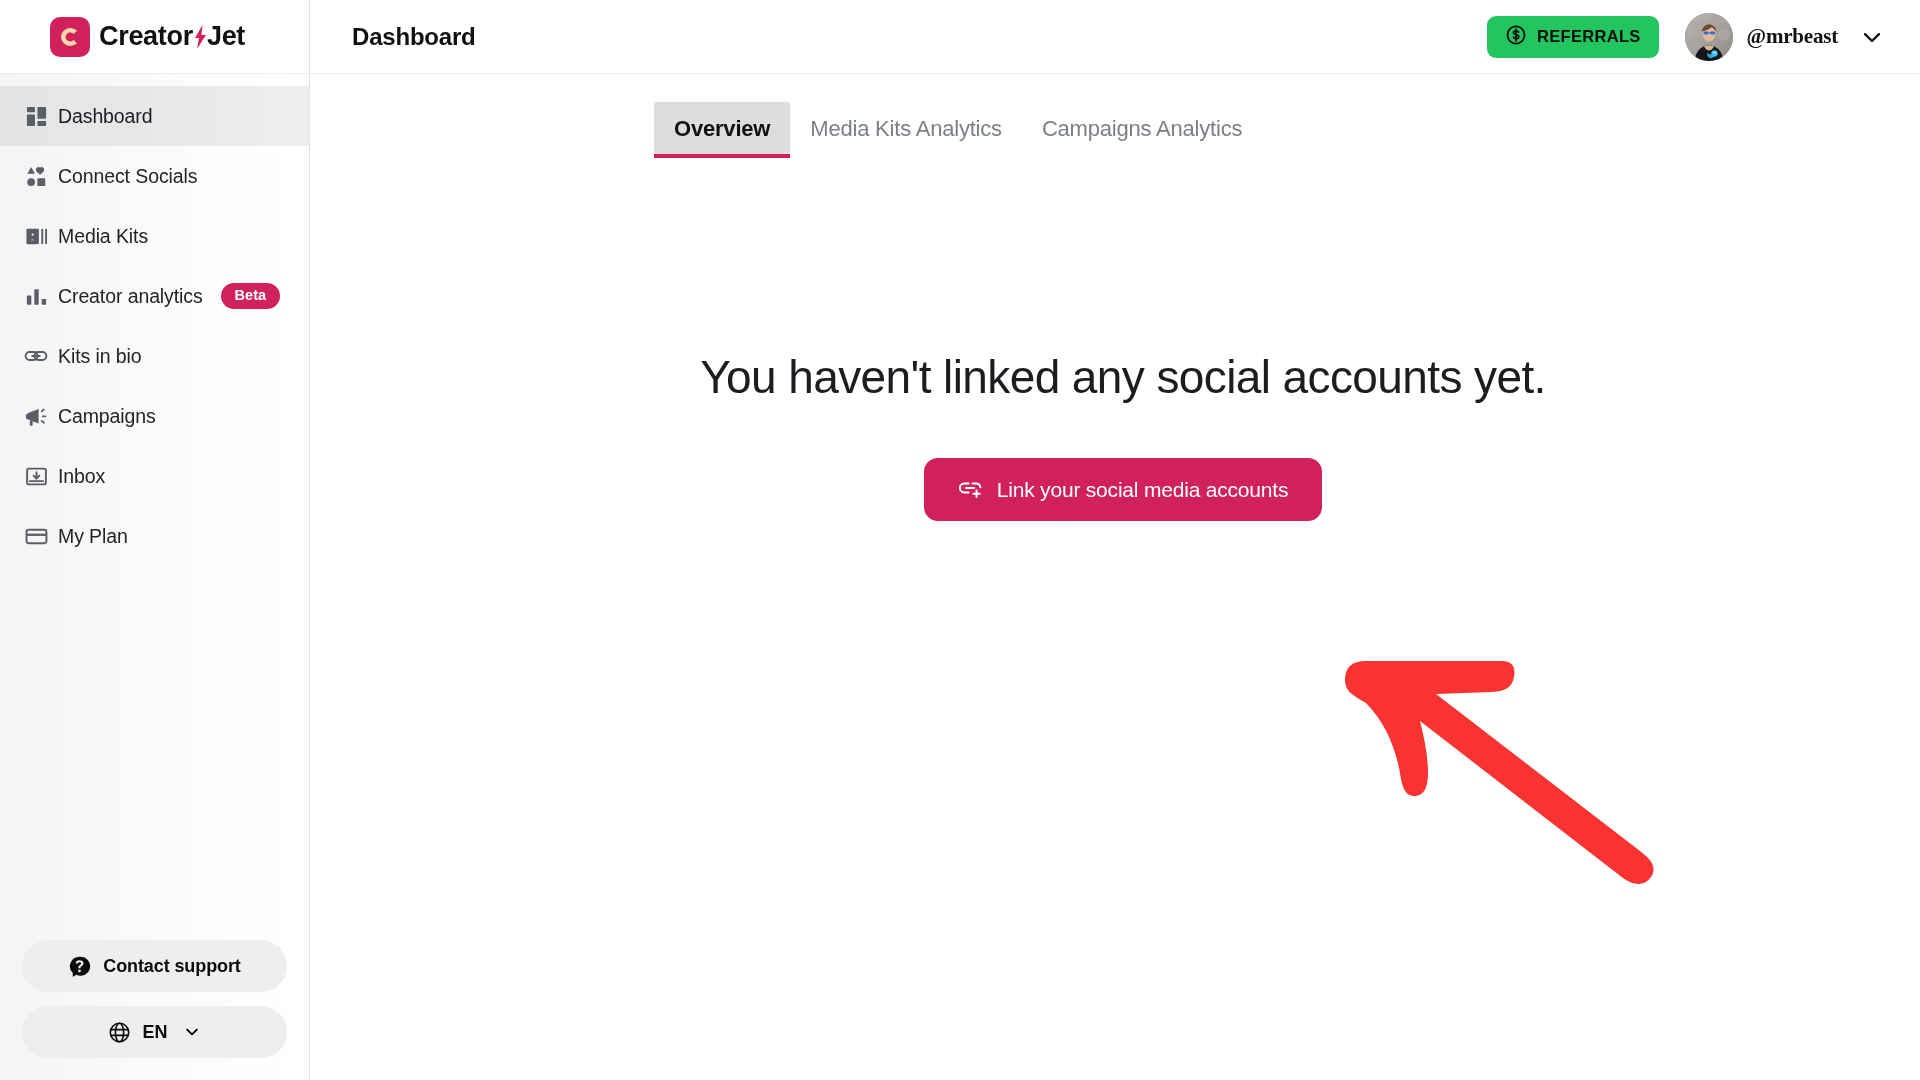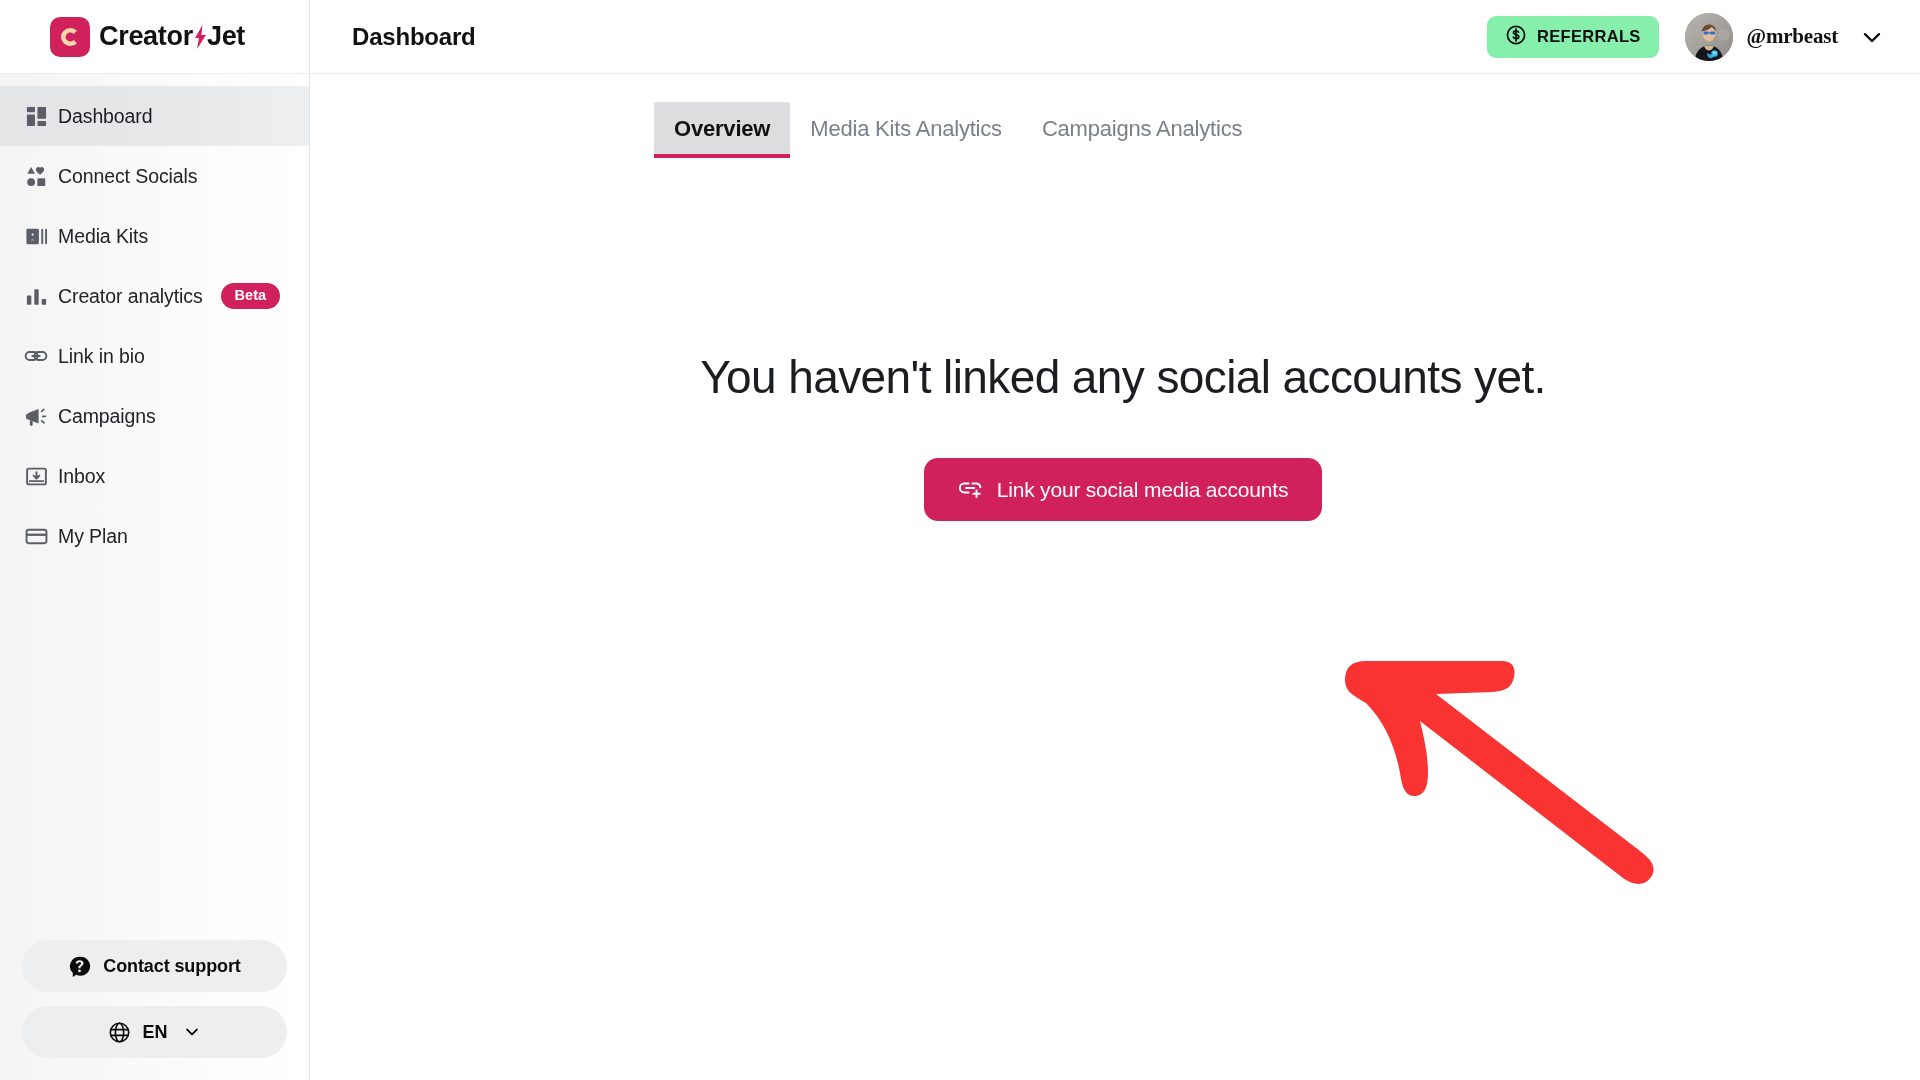--- a/index.html
+++ b/index.html
@@ -81,21 +81,21 @@
   #main { flex: 1 1 auto; height: 1080px; display: flex; flex-direction: column; background:#fff; }
   #topbar {
     height: 74px; flex: 0 0 74px;
     border-bottom: 1px solid #ececee;
     display: flex; align-items: center;
     padding: 0 36px 0 42px;
   }
   #page-title { font-size: 24px; font-weight: 700; color: #111114; letter-spacing: -0.2px; }
   #topbar-right { margin-left: auto; display: flex; align-items: center; }
   #referrals-btn {
-    background: #86efac; border-radius: 9px;
+    background: #22c55e; border-radius: 9px;
     height: 42px; padding: 0 18px;
     display: flex; align-items: center; cursor: pointer;
   }
   #referrals-btn .txt {
     font-size: 16.5px; font-weight: 700; color: #0b0c0e;
     letter-spacing: 0.3px; margin-left: 10px;
   }
   #user-chip { display: flex; align-items: center; margin-left: 26px; cursor: pointer; font-family: Liberation Serif, serif; }
   .avatar {
     width: 48px; height: 48px; border-radius: 50%;
@@ -231,21 +231,21 @@
       </div>
 
       <div class="nav-item">
         <span class="ico">
           <svg width="24" height="24" viewBox="0 0 24 24" fill="none" stroke="currentColor" stroke-width="1.9">
             <rect x="1.6" y="8" width="12" height="8" rx="4"></rect>
             <rect x="10.4" y="8" width="12" height="8" rx="4"></rect>
             <path d="M8.2 12h7.6" stroke-linecap="round"></path>
           </svg>
         </span>
-        <span class="lbl">Link in bio</span>
+        <span class="lbl">Kits in bio</span>
       </div>
 
       <div class="nav-item">
         <span class="ico">
           <svg width="23" height="23" viewBox="0 0 24 24" fill="currentColor">
             <path d="M14.2 4.3v15L3.2 15.2V8.4z"></path>
             <path d="M2.6 9.2h1.1v5.6H2.6A1.6 1.6 0 0 1 1 13.2v-2.4a1.6 1.6 0 0 1 1.6-1.6z"></path>
             <path d="M5 16.2h3v4.1a1.5 1.5 0 1 1-3 0z"></path>
             <g stroke="currentColor" stroke-width="1.8" stroke-linecap="round" fill="none">
               <path d="M17.4 6.6 19.6 4.7"></path>

